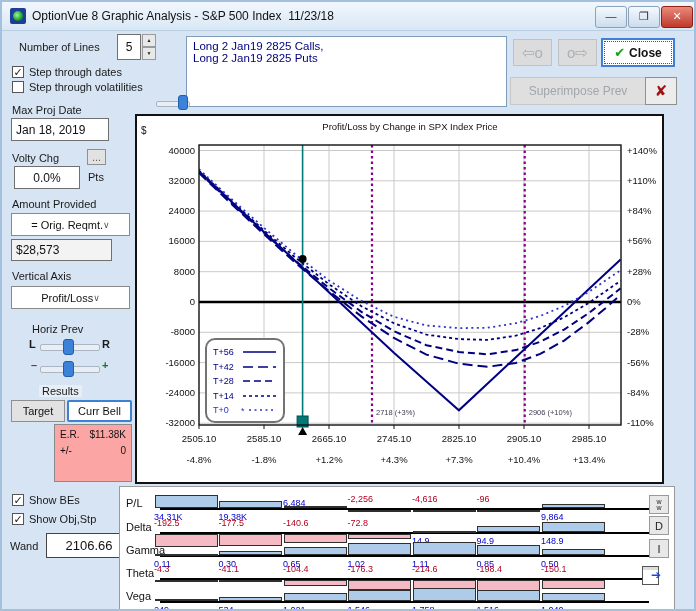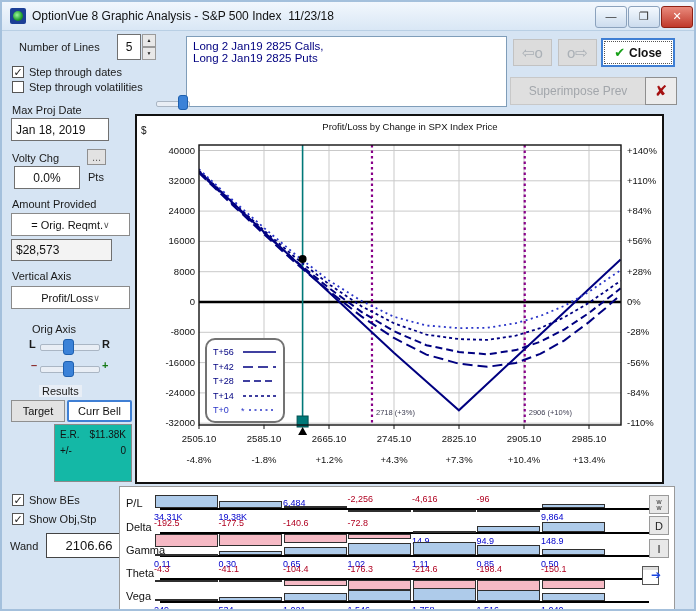--- a/index.html
+++ b/index.html
@@ -35,21 +35,21 @@
              box-sizing:border-box;}
   .legend{left:203px;top:336px;width:80px;height:85px;background:#fff;border:2px solid #737373;
           border-radius:10px;padding:5px 6px;box-sizing:border-box;z-index:5;}
   .legend-row{display:flex;align-items:center;justify-content:space-between;height:14.5px;}
   .legend-label{font-size:9px;color:#000080;}
   .greeks{left:117px;top:484px;width:556px;height:124px;background:#fff;border:1px solid #9a9a9a;
           box-sizing:border-box;}
   .gbtn{background:#e8e8e8;border:1px solid #9a9a9a;color:#222;display:flex;flex-direction:column;
         align-items:center;justify-content:center;box-sizing:border-box;}
   .gval{font-size:9px;text-align:left;position:absolute;width:64px;}
-  .er-box{border:1px solid #8a8a8a;background:#14b8a6;font-size:10px;color:#111;padding:4px 5px;
+  .er-box{border:1px solid #8a8a8a;background:#fca5a5;font-size:10px;color:#111;padding:4px 5px;
           box-sizing:border-box;}
   .er-row{display:flex;justify-content:space-between;margin-bottom:5px;}
 </style>
 </head>
 <body>
 
 <div class="window">
 
   <div class="abs titlebar"></div>
   <div class="abs app-icon"></div>
@@ -82,21 +82,21 @@
     <span class="chev">∨</span>
   </div>
   <div class="abs inp" style="left:9px;top:237px;width:101px;height:22px;background:#f3f3f3;">$28,573</div>
 
   <div class="abs lbl" style="left:10px;top:268px;">Vertical Axis</div>
   <div class="abs sel" style="left:9px;top:284px;width:119px;height:23px;">
     <span>Profit/Loss</span>
     <span class="chev">∨</span>
   </div>
 
-  <div class="abs lbl" style="left:30px;top:321px;">Orig Axis</div>
+  <div class="abs lbl" style="left:30px;top:321px;">Horiz Prev</div>
   <div class="abs lbl" style="left:27px;top:336px;font-weight:bold;">L</div>
   <div class="abs track" style="left:38px;top:342px;width:58px;height:5px;"></div>
   <div class="abs thumb" style="left:61px;top:337px;width:9px;height:14px;"></div>
   <div class="abs lbl" style="left:100px;top:336px;font-weight:bold;">R</div>
   <div class="abs lbl" style="left:29px;top:357px;color:#8a2b2b;font-weight:bold;">–</div>
   <div class="abs track" style="left:38px;top:364px;width:58px;height:5px;"></div>
   <div class="abs thumb" style="left:61px;top:359px;width:9px;height:14px;"></div>
   <div class="abs lbl" style="left:100px;top:357px;color:#157a15;font-weight:bold;">+</div>
 
   <div class="abs lbl" style="left:37px;top:383px;background:#e8eef6;padding:0 3px;">Results</div>

